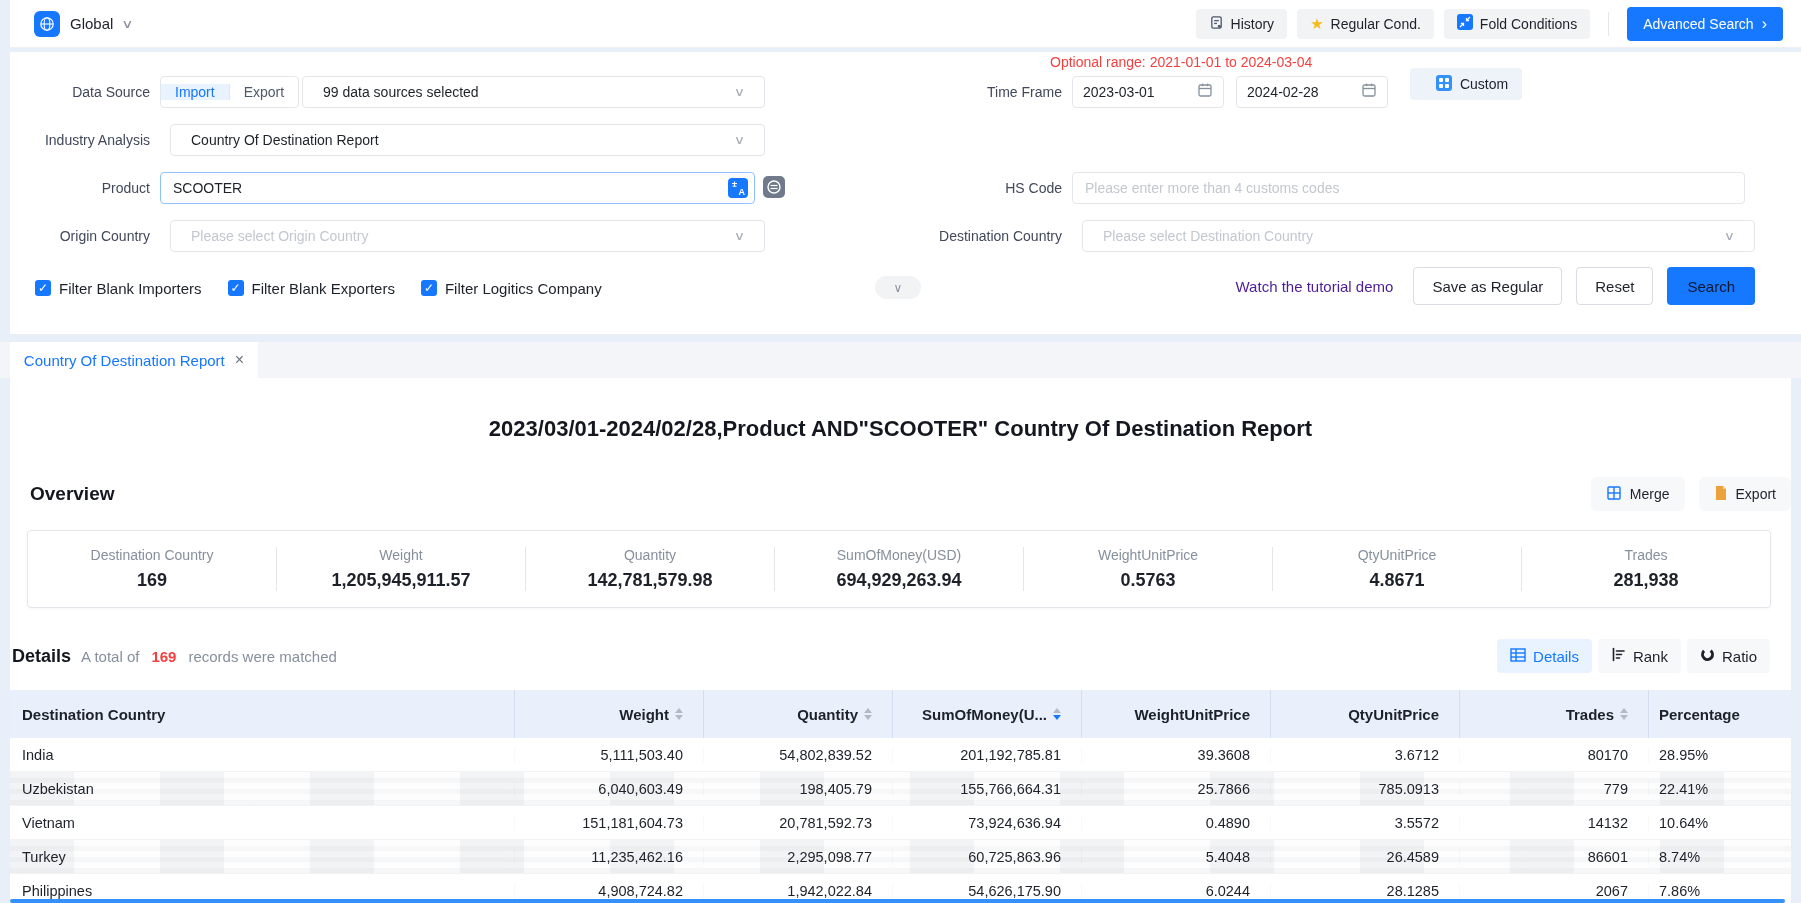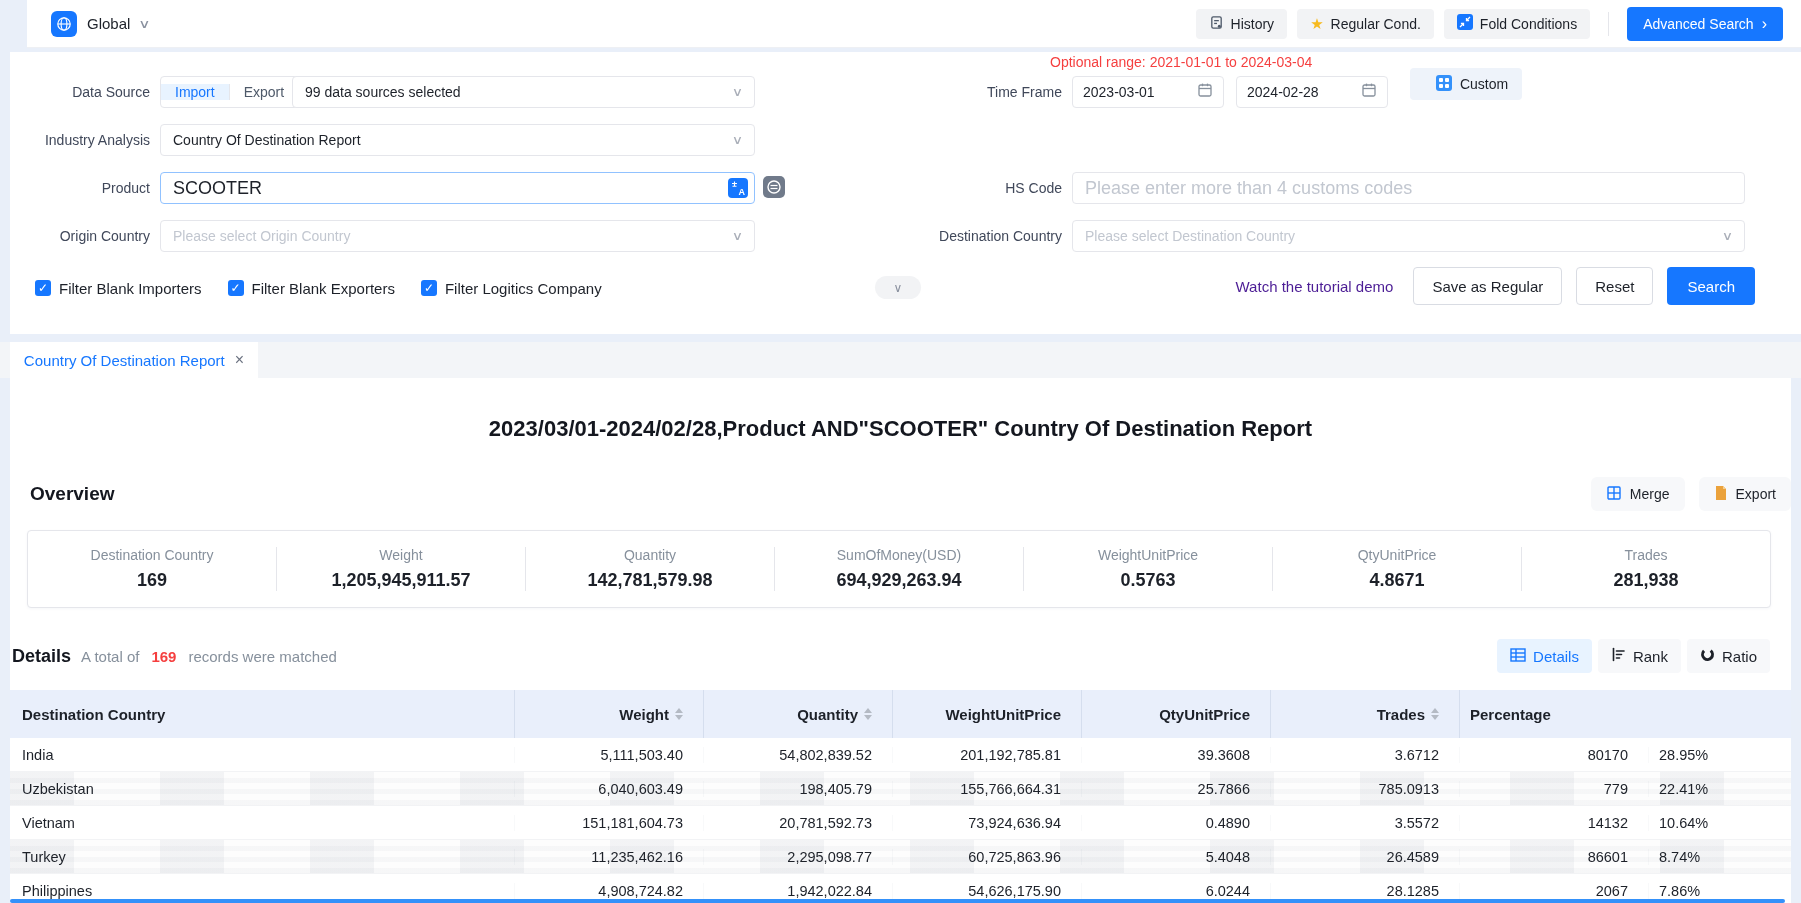--- a/index.html
+++ b/index.html
@@ -3,21 +3,21 @@
 <meta charset="utf-8">
 <style>
   * { box-sizing: border-box; margin: 0; padding: 0; }
   html,body { width:1801px; height:903px; overflow:hidden; }
   body { font-family:"Liberation Sans", sans-serif; background:#e9eff9; color:#1d2129; }
   .app { position:relative; width:1801px; height:903px; overflow:hidden; }
 
   
   .topbar { position:absolute; left:10px; right:0; top:0; height:48px; background:#fff;
             display:flex; align-items:center; justify-content:space-between; padding:0 18px 0 24px;
-            border-bottom:1px solid #eef0f4;margin-left:17px; }
+            border-bottom:1px solid #eef0f4; }
   .region { display:flex; align-items:center; gap:10px; cursor:pointer; }
   .globe-badge { width:26px; height:26px; border-radius:6px; background:#1677ff;
                  display:flex; align-items:center; justify-content:center; }
   .region-label { font-size:15px; color:#1d2129; }
   .chev { color:#8a919f; font-size:12px; transform:scaleX(1.4); display:inline-block; }
   .topbar-right { display:flex; align-items:center; gap:10px; }
   .tb-btn { display:flex; align-items:center; gap:7px; height:30px; padding:0 13px;
             background:#f2f3f5; border:none; border-radius:4px; font-size:14px; color:#1d2129;
             font-family:inherit; cursor:pointer; }
   .star-glyph { color:#f7ba1e; font-size:15px; line-height:1; }
@@ -34,26 +34,26 @@
   .lab-left { position:absolute; left:0; width:140px; }
   .lab-right { position:absolute; left:892px; width:160px; }
   .optional-range { position:absolute; top:2px; left:1040px; font-size:14px; color:#f53f3f; }
 
   .seg { position:absolute; left:150px; display:flex; height:32px; border:1px solid #e5e6eb; border-radius:4px; overflow:hidden; }
   .seg-item { display:flex; align-items:center; justify-content:center; font-size:14px; cursor:pointer; padding:0 14px; background:#fff; color:#4e5969; }
   .seg-item.active { background:#e8f3ff; color:#1677ff; }
   .seg-item + .seg-item { border-left:1px solid #e5e6eb; }
 
   .select, .input { height:32px; border:1px solid #e5e6eb; border-radius:4px; background:#fff;
-            display:flex; align-items:center; padding:0 12px; font-size:14px; color:#1d2129; }
+            display:flex; align-items:center; padding:0 20px; font-size:14px; color:#1d2129;margin-left:10px; }
   .select { justify-content:space-between; cursor:pointer; }
   .placeholder { color:#c2c7d0; }
   .sel-chev { color:#a9aeb8; font-size:12px; transform:scaleX(1.3); }
   input.text { height:32px; width:100%; border:1px solid #e5e6eb; border-radius:4px; padding:0 12px;
-               font-size:18px; color:#1d2129; font-family:inherit; outline:none; }
+               font-size:14px; color:#1d2129; font-family:inherit; outline:none; }
   input.text::placeholder { color:#c2c7d0; }
 
   .pos-ds-select { position:absolute; left:282px; width:463px; }
   .pos-industry { position:absolute; left:150px; width:595px; }
   .pos-origin { position:absolute; left:150px; width:595px; }
   .pos-right-field { position:absolute; left:1062px; width:673px; }
   .product-wrap { position:absolute; left:150px; width:595px; height:32px; }
   .product-wrap input.text { border-color:#91c2ff; padding-right:34px; }
   .in-input-icon { position:absolute; right:7px; top:6px; cursor:pointer; }
   .beside-icon { position:absolute; left:753px; top:5px; cursor:pointer; }
@@ -71,21 +71,21 @@
             display:flex; align-items:center; justify-content:center; line-height:1; }
   .cb-label { font-size:15px; color:#1d2129; }
   .collapse-pill { position:absolute; left:865px; top:224px; width:46px; height:23px; background:#f2f3f5;
                    border:none; border-radius:12px; color:#8a919f; font-size:12px; cursor:pointer;
                    display:flex; align-items:center; justify-content:center; }
   .actions-row { position:absolute; right:46px; top:215px; height:38px; display:flex; align-items:center; gap:14px; }
   .link { color:#4c1d95; font-size:15px; text-decoration:none; cursor:pointer; margin-right:6px; }
   .ghost-btn { height:38px; padding:0 18px; background:#fff; border:1px solid #d9dce3; border-radius:4px;
                font-size:15px; color:#1d2129; font-family:inherit; cursor:pointer; }
   .primary-btn { height:38px; padding:0 20px; background:#1677ff; border:none; border-radius:4px;
-                 font-size:15px; color:#ffffff; font-family:inherit; cursor:pointer; }
+                 font-size:15px; color:#0f172a; font-family:inherit; cursor:pointer; }
 
   
   .wm { background-image:
         repeating-linear-gradient(90deg, rgba(120,130,150,0.07) 0 64px, transparent 64px 150px),
         repeating-linear-gradient(0deg, rgba(120,130,150,0.05) 0 6px, transparent 6px 13px); }
   .tabstrip { position:absolute; left:0; right:0; top:342px; height:36px; background:#f3f5f8; padding-left:10px; }
   .tab { width:248px; height:36px; background:#fff; display:flex; align-items:center; justify-content:center;
          gap:10px; cursor:pointer; }
   .tab-label { color:#1677ff; font-size:15px; }
   .tab-close { color:#6b7280; font-size:16px; cursor:pointer; line-height:1; }
@@ -433,20 +433,27 @@
               <i class="car dn"></i>
             </span>
           </div>
           <div class="th c2 right">
             <span class="th-label">Quantity</span>
             <span class="sorter">
               <i class="car up"></i>
               <i class="car dn"></i>
             </span>
           </div>
+          <div class="th c3 right">
+            <span class="th-label">SumOfMoney(U...</span>
+            <span class="sorter">
+              <i class="car up"></i>
+              <i class="car dn active"></i>
+            </span>
+          </div>
           <div class="th c4 right">
             <span class="th-label">WeightUnitPrice</span>
           </div>
           <div class="th c5 right">
             <span class="th-label">QtyUnitPrice</span>
           </div>
           <div class="th c6 right">
             <span class="th-label">Trades</span>
             <span class="sorter">
               <i class="car up"></i>

